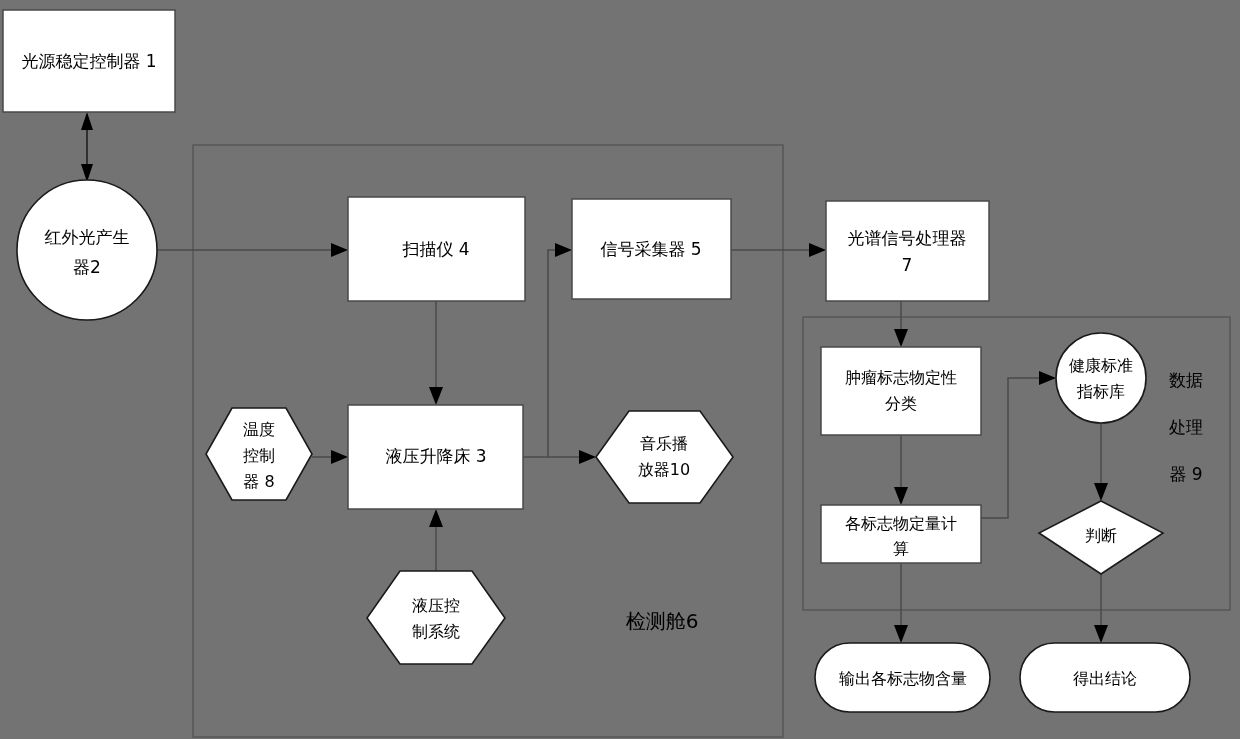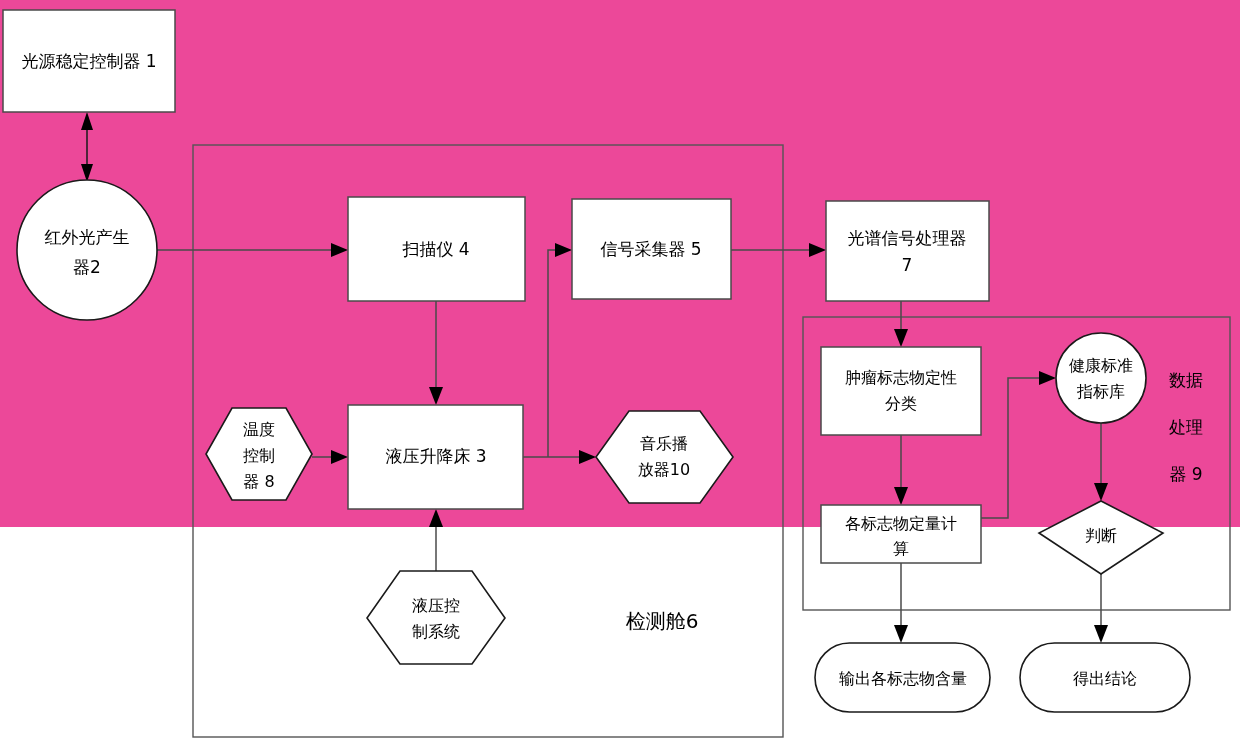--- a/index.html
+++ b/index.html
@@ -10,22 +10,22 @@
   }
   body {
     width: 1240px;
     height: 739px;
     font-family: "DejaVu Sans", "Liberation Sans", sans-serif;
     overflow: hidden;
   }
   #diagram-root {
     position: relative;
     width: 1240px;
-    height: 527px;
-    background: #ec4899;
+    height: 739px;
+    background: #737373;
   }
   svg.diagram {
     display: block;
     width: 1240px;
     height: 739px;
   }
   .shape {
     fill: #ffffff;
     stroke: #1a1a1a;
     stroke-width: 1.6;

